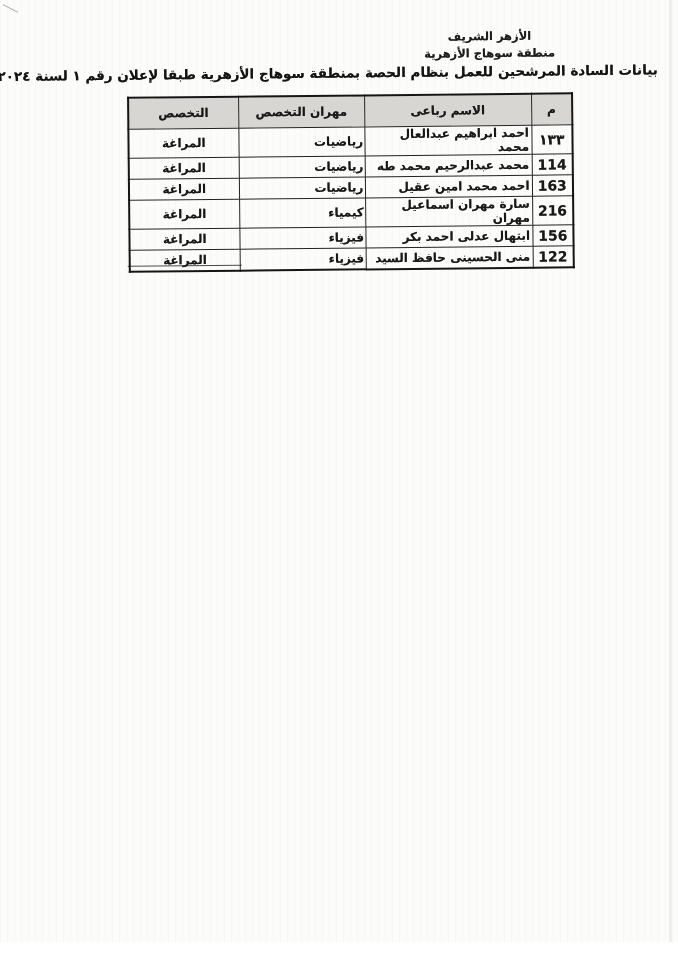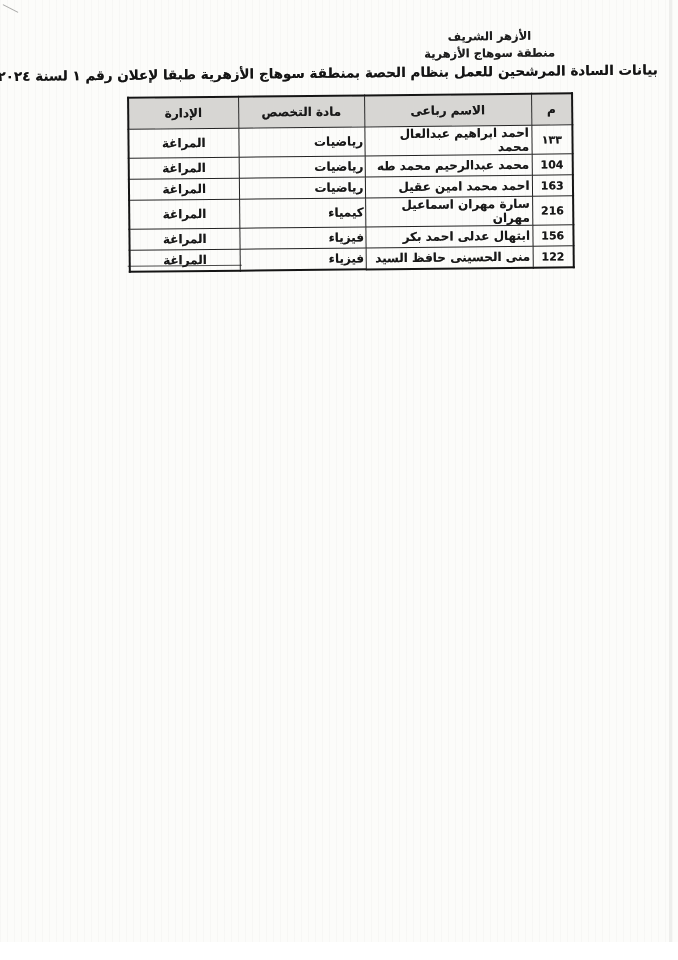--- a/index.html
+++ b/index.html
@@ -85,21 +85,21 @@
     text-align:center;
     vertical-align:middle;
     padding:0 2px;
   }
   .candidates tbody td{
     height:20px;
     font-size:12px;
     vertical-align:middle;
     padding:0;
   }
-  .candidates td.cell-index{text-align:center;font-size:11px;}
+  .candidates td.cell-index{text-align:center;font-size:14px;}
   .candidates td.cell-name{text-align:right;padding-right:2px;}
   .candidates td.cell-subject{text-align:right;padding-right:1px;}
   .candidates td.cell-dept{text-align:center;}
   .bottom-artifact{
     position:absolute;left:126px;top:261px;width:114px;height:0;
     border-top:1.7px solid rgba(30,30,30,0.8);
   }
 </style>
 </head>
 <body>
@@ -121,34 +121,34 @@
       <colgroup>
         <col class="c-index">
           <col class="c-name">
           <col class="c-subject">
           <col class="c-dept">
       </colgroup>
       <thead>
         <tr>
           <th>م</th>
           <th>الاسم رباعى</th>
-          <th>مادة التخصص</th>
-          <th>الإدارة</th>
+          <th>مهران التخصص</th>
+          <th>التخصص</th>
         </tr>
       </thead>
       <tbody>
 
       <tr>
           <td class="cell-index">١٣٣</td>
           <td class="cell-name">احمد ابراهيم عبدالعال محمد</td>
           <td class="cell-subject">رياضيات</td>
           <td class="cell-dept">المراغة</td>
         </tr>
           <tr>
-          <td class="cell-index">104</td>
+          <td class="cell-index">114</td>
           <td class="cell-name">محمد عبدالرحيم محمد طه</td>
           <td class="cell-subject">رياضيات</td>
           <td class="cell-dept">المراغة</td>
         </tr>
           <tr>
           <td class="cell-index">163</td>
           <td class="cell-name">احمد محمد امين عقيل</td>
           <td class="cell-subject">رياضيات</td>
           <td class="cell-dept">المراغة</td>
         </tr>

